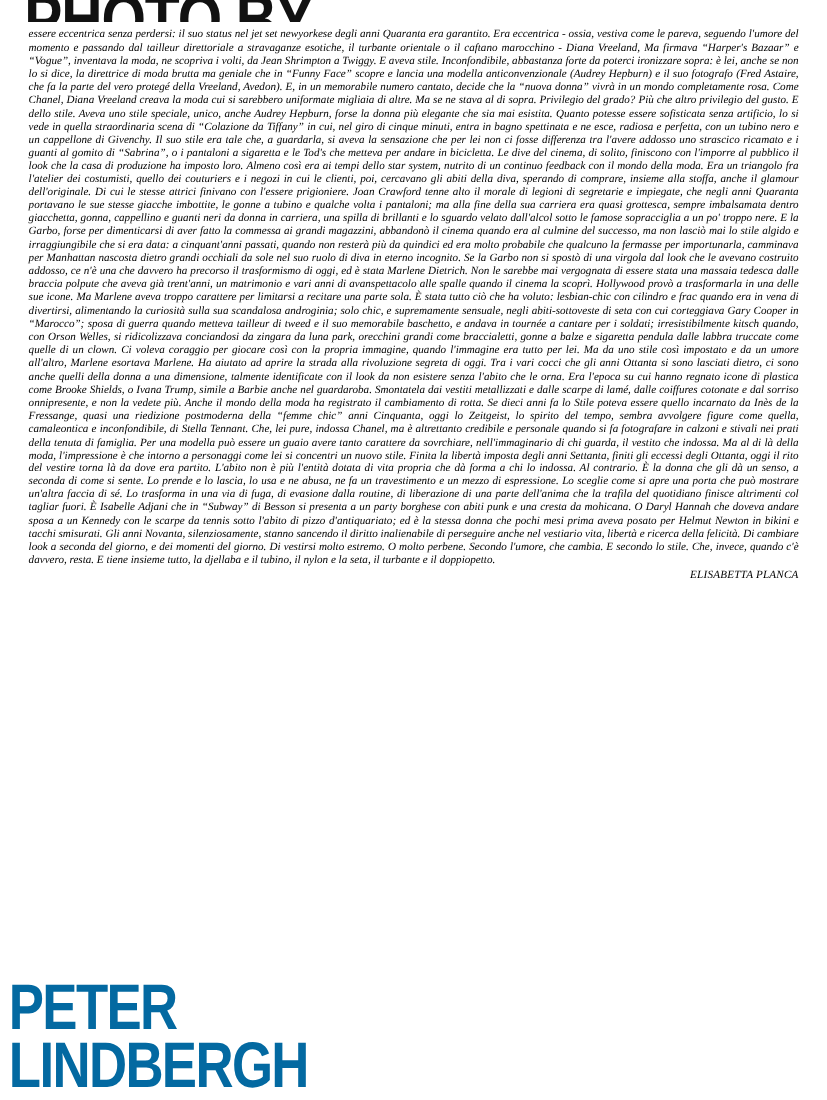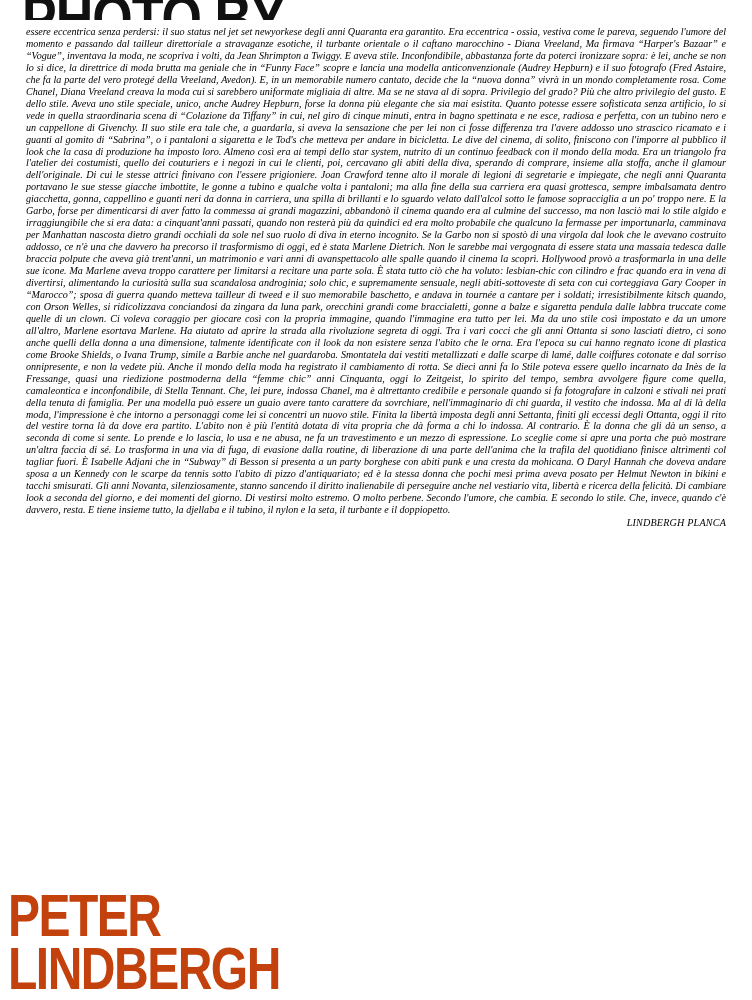--- a/index.html
+++ b/index.html
@@ -67,41 +67,41 @@
   }
   .masthead-bottom {
     position: absolute;
     left: 8px;
     bottom: 4px;
     font-family: "Liberation Sans", sans-serif;
     font-weight: bold;
     font-size: 48px;
     line-height: 44px;
     letter-spacing: -1.5px;
-    color: #c2410c;
+    color: #0369a1;
   }
   .masthead-bottom .line {
     display: block;
     transform: scaleY(1.22);
     transform-origin: left top;
     margin-bottom: 9px;
   }
 </style>
 </head>
 <body>
 
 <div class="page">
 
   <div class="masthead-top">
     <span>PHOTO BY</span>
   </div>
 
   <div class="body-col">
     <p>essere eccentrica senza perdersi: il suo status nel jet set newyorkese degli anni Quaranta era garantito. Era eccentrica - ossia, vestiva come le pareva, seguendo l'umore del momento e passando dal tailleur direttoriale a stravaganze esotiche, il turbante orientale o il caftano marocchino - Diana Vreeland, Ma firmava “Harper's Bazaar” e “Vogue”, inventava la moda, ne scopriva i volti, da Jean Shrimpton a Twiggy. E aveva stile. Inconfondibile, abbastanza forte da poterci ironizzare sopra: è lei, anche se non lo si dice, la direttrice di moda brutta ma geniale che in “Funny Face” scopre e lancia una modella anticonvenzionale (Audrey Hepburn) e il suo fotografo (Fred Astaire, che fa la parte del vero protegé della Vreeland, Avedon). E, in un memorabile numero cantato, decide che la “nuova donna” vivrà in un mondo completamente rosa. Come Chanel, Diana Vreeland creava la moda cui si sarebbero uniformate migliaia di altre. Ma se ne stava al di sopra. Privilegio del grado? Più che altro privilegio del gusto. E dello stile. Aveva uno stile speciale, unico, anche Audrey Hepburn, forse la donna più elegante che sia mai esistita. Quanto potesse essere sofisticata senza artificio, lo si vede in quella straordinaria scena di “Colazione da Tiffany” in cui, nel giro di cinque minuti, entra in bagno spettinata e ne esce, radiosa e perfetta, con un tubino nero e un cappellone di Givenchy. Il suo stile era tale che, a guardarla, si aveva la sensazione che per lei non ci fosse differenza tra l'avere addosso uno strascico ricamato e i guanti al gomito di “Sabrina”, o i pantaloni a sigaretta e le Tod's che metteva per andare in bicicletta. Le dive del cinema, di solito, finiscono con l'imporre al pubblico il look che la casa di produzione ha imposto loro. Almeno così era ai tempi dello star system, nutrito di un continuo feedback con il mondo della moda. Era un triangolo fra l'atelier dei costumisti, quello dei couturiers e i negozi in cui le clienti, poi, cercavano gli abiti della diva, sperando di comprare, insieme alla stoffa, anche il glamour dell'originale. Di cui le stesse attrici finivano con l'essere prigioniere. Joan Crawford tenne alto il morale di legioni di segretarie e impiegate, che negli anni Quaranta portavano le sue stesse giacche imbottite, le gonne a tubino e qualche volta i pantaloni; ma alla fine della sua carriera era quasi grottesca, sempre imbalsamata dentro giacchetta, gonna, cappellino e guanti neri da donna in carriera, una spilla di brillanti e lo sguardo velato dall'alcol sotto le famose sopracciglia a un po' troppo nere. E la Garbo, forse per dimenticarsi di aver fatto la commessa ai grandi magazzini, abbandonò il cinema quando era al culmine del successo, ma non lasciò mai lo stile algido e irraggiungibile che si era data: a cinquant'anni passati, quando non resterà più da quindici ed era molto probabile che qualcuno la fermasse per importunarla, camminava per Manhattan nascosta dietro grandi occhiali da sole nel suo ruolo di diva in eterno incognito. Se la Garbo non si spostò di una virgola dal look che le avevano costruito addosso, ce n'è una che davvero ha precorso il trasformismo di oggi, ed è stata Marlene Dietrich. Non le sarebbe mai vergognata di essere stata una massaia tedesca dalle braccia polpute che aveva già trent'anni, un matrimonio e vari anni di avanspettacolo alle spalle quando il cinema la scoprì. Hollywood provò a trasformarla in una delle sue icone. Ma Marlene aveva troppo carattere per limitarsi a recitare una parte sola. È stata tutto ciò che ha voluto: lesbian-chic con cilindro e frac quando era in vena di divertirsi, alimentando la curiosità sulla sua scandalosa androginia; solo chic, e supremamente sensuale, negli abiti-sottoveste di seta con cui corteggiava Gary Cooper in “Marocco”; sposa di guerra quando metteva tailleur di tweed e il suo memorabile baschetto, e andava in tournée a cantare per i soldati; irresistibilmente kitsch quando, con Orson Welles, si ridicolizzava conciandosi da zingara da luna park, orecchini grandi come braccialetti, gonne a balze e sigaretta pendula dalle labbra truccate come quelle di un clown. Ci voleva coraggio per giocare così con la propria immagine, quando l'immagine era tutto per lei. Ma da uno stile così impostato e da un umore all'altro, Marlene esortava Marlene. Ha aiutato ad aprire la strada alla rivoluzione segreta di oggi. Tra i vari cocci che gli anni Ottanta si sono lasciati dietro, ci sono anche quelli della donna a una dimensione, talmente identificate con il look da non esistere senza l'abito che le orna. Era l'epoca su cui hanno regnato icone di plastica come Brooke Shields, o Ivana Trump, simile a Barbie anche nel guardaroba. Smontatela dai vestiti metallizzati e dalle scarpe di lamé, dalle coiffures cotonate e dal sorriso onnipresente, e non la vedete più. Anche il mondo della moda ha registrato il cambiamento di rotta. Se dieci anni fa lo Stile poteva essere quello incarnato da Inès de la Fressange, quasi una riedizione postmoderna della “femme chic” anni Cinquanta, oggi lo Zeitgeist, lo spirito del tempo, sembra avvolgere figure come quella, camaleontica e inconfondibile, di Stella Tennant. Che, lei pure, indossa Chanel, ma è altrettanto credibile e personale quando si fa fotografare in calzoni e stivali nei prati della tenuta di famiglia. Per una modella può essere un guaio avere tanto carattere da sovrchiare, nell'immaginario di chi guarda, il vestito che indossa. Ma al di là della moda, l'impressione è che intorno a personaggi come lei si concentri un nuovo stile. Finita la libertà imposta degli anni Settanta, finiti gli eccessi degli Ottanta, oggi il rito del vestire torna là da dove era partito. L'abito non è più l'entità dotata di vita propria che dà forma a chi lo indossa. Al contrario. È la donna che gli dà un senso, a seconda di come si sente. Lo prende e lo lascia, lo usa e ne abusa, ne fa un travestimento e un mezzo di espressione. Lo sceglie come si apre una porta che può mostrare un'altra faccia di sé. Lo trasforma in una via di fuga, di evasione dalla routine, di liberazione di una parte dell'anima che la trafila del quotidiano finisce altrimenti col tagliar fuori. È Isabelle Adjani che in “Subway” di Besson si presenta a un party borghese con abiti punk e una cresta da mohicana. O Daryl Hannah che doveva andare sposa a un Kennedy con le scarpe da tennis sotto l'abito di pizzo d'antiquariato; ed è la stessa donna che pochi mesi prima aveva posato per Helmut Newton in bikini e tacchi smisurati. Gli anni Novanta, silenziosamente, stanno sancendo il diritto inalienabile di perseguire anche nel vestiario vita, libertà e ricerca della felicità. Di cambiare look a seconda del giorno, e dei momenti del giorno. Di vestirsi molto estremo. O molto perbene. Secondo l'umore, che cambia. E secondo lo stile. Che, invece, quando c'è davvero, resta. E tiene insieme tutto, la djellaba e il tubino, il nylon e la seta, il turbante e il doppiopetto.</p>
-    <span class="signature">LINDBERGH PLANCA</span>
+    <span class="signature">ELISABETTA PLANCA</span>
   </div>
 
   <div class="masthead-bottom">
     <span class="line">PETER</span>
     <span class="line">LINDBERGH</span>
   </div>
 
 </div>
 
 </body></html>

